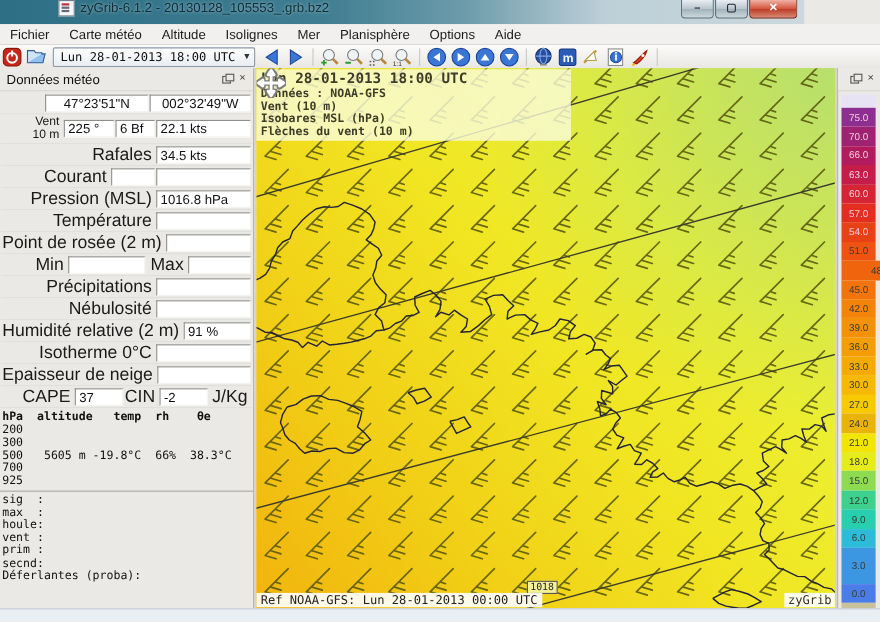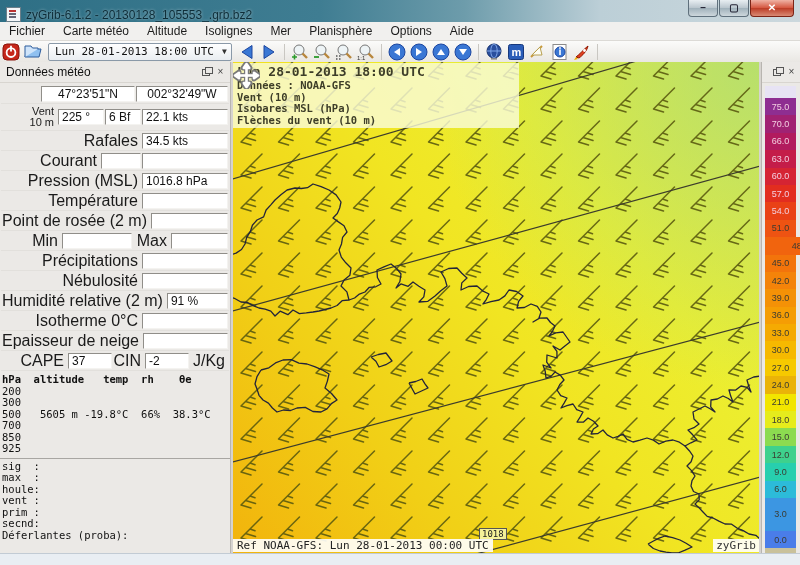--- a/index.html
+++ b/index.html
@@ -1,22 +1,22 @@
 <!DOCTYPE html>
 <html><head>
 <meta charset="utf-8">
 <style>
   html,body{margin:0;padding:0;width:800px;height:565px;overflow:hidden;
     font-family:"Liberation Sans",sans-serif;-webkit-font-smoothing:antialiased;}
   .window{position:relative;width:800px;height:565px;background:#ebe9e6;}
 
   
-  .titlebar{position:absolute;left:0;top:0;width:800px;height:22px;
+  .titlebar{position:absolute;left:0;top:0;width:684px;height:22px;
     background:linear-gradient(90deg,#2e6f85 0%,#3f7d92 40%,#6d9cab 58%,#bccfd7 75%,#ccd8dd 100%);
-    display:flex;align-items:flex-end;}
+    display:flex;align-items:flex-start;padding-left:47px;}
   .title-ico{width:13px;height:13px;margin:0 5px 0 6px;background:#f4f6f8;border:1px solid #6b7f8a;
     position:relative;flex:none;}
   .title-ico:before{content:"";position:absolute;left:2px;top:2px;width:7px;height:1.5px;background:#b33;box-shadow:0 3px 0 #667,0 6px 0 #667;}
   .title-text{font-size:12px;color:#0e2d38;text-shadow:0 0 3px rgba(255,255,255,.55);white-space:nowrap;}
   .winbtns{position:absolute;right:6px;top:0;display:flex;}
   .winbtn{width:28px;height:16px;border:1px solid #5f707c;border-top:none;border-radius:0 0 4px 4px;
     background:linear-gradient(#e8eef2,#b9c5cd 50%,#9fb0ba 50%,#cdd7dc);display:flex;align-items:center;justify-content:center;
     font-size:10px;color:#223;margin-left:1px;font-weight:bold;line-height:1;}
   .winbtn.close{width:42px;background:linear-gradient(#efb2a4,#d4553e 50%,#bb3a24 50%,#d98a74);color:#fff;border-color:#7c2416;}
 
@@ -313,21 +313,21 @@
           <div class="cell" style="width:78px"></div>
         </div>
         <div class="row">
           <div class="lbl" style="flex:1">CAPE</div>
           <div class="cell" style="width:36px">37</div>
           <div class="lbl" style="width:28px">CIN</div>
           <div class="cell" style="width:36px">-2</div>
           <div class="lbl" style="width:32px;text-align:left;padding-left:3px">J/Kg</div>
         </div>
       </div>
-      <div class="monoblock" id="alt-table"><div class="hdr">hPa  altitude   temp  rh    θe</div><div>200</div><div>300</div><div>500   5605 m -19.8°C  66%  38.3°C</div><div>700</div><div>850</div><div>925</div></div>
+      <div class="monoblock" id="alt-table"><div class="hdr">hPa  altitude   temp  rh    θe</div><div>200</div><div>300</div><div>500   5605 m -19.8°C  66%  38.3°C</div><div>700</div><div>925</div></div>
       <div class="sep-line"></div>
       <div class="monoblock" id="wave-block" style="padding-top:0"><div>sig  :</div><div>max  :</div><div>houle:</div><div>vent :</div><div>prim :</div><div>secnd:</div><div>Déferlantes (proba):</div></div>
     </div>
 
     <div class="splitter"></div>
 
     <div class="map-wrap" id="mapwrap">
       <div id="maplayers">
           <svg width="526" height="491" viewBox="0 0 526 491">
             <defs>

